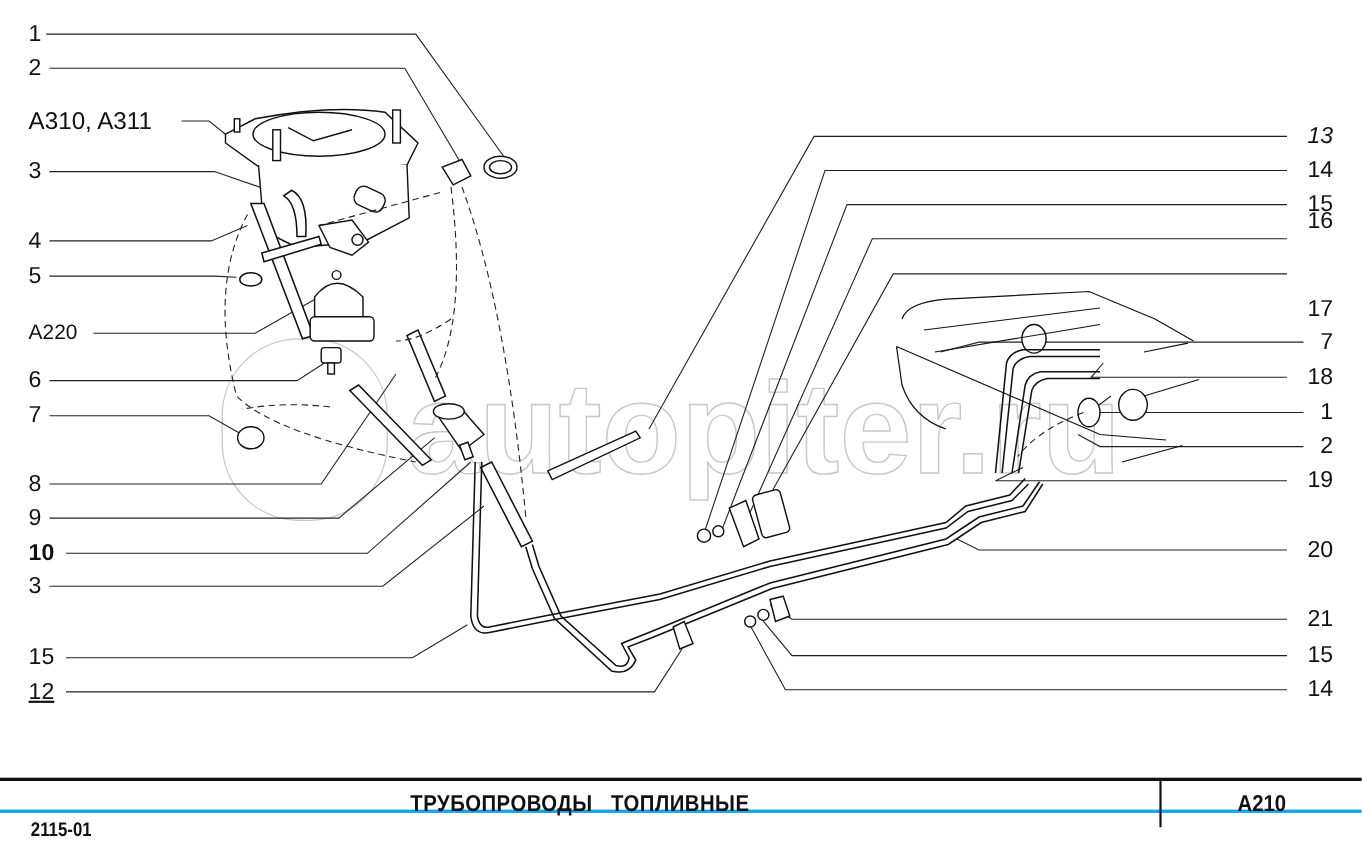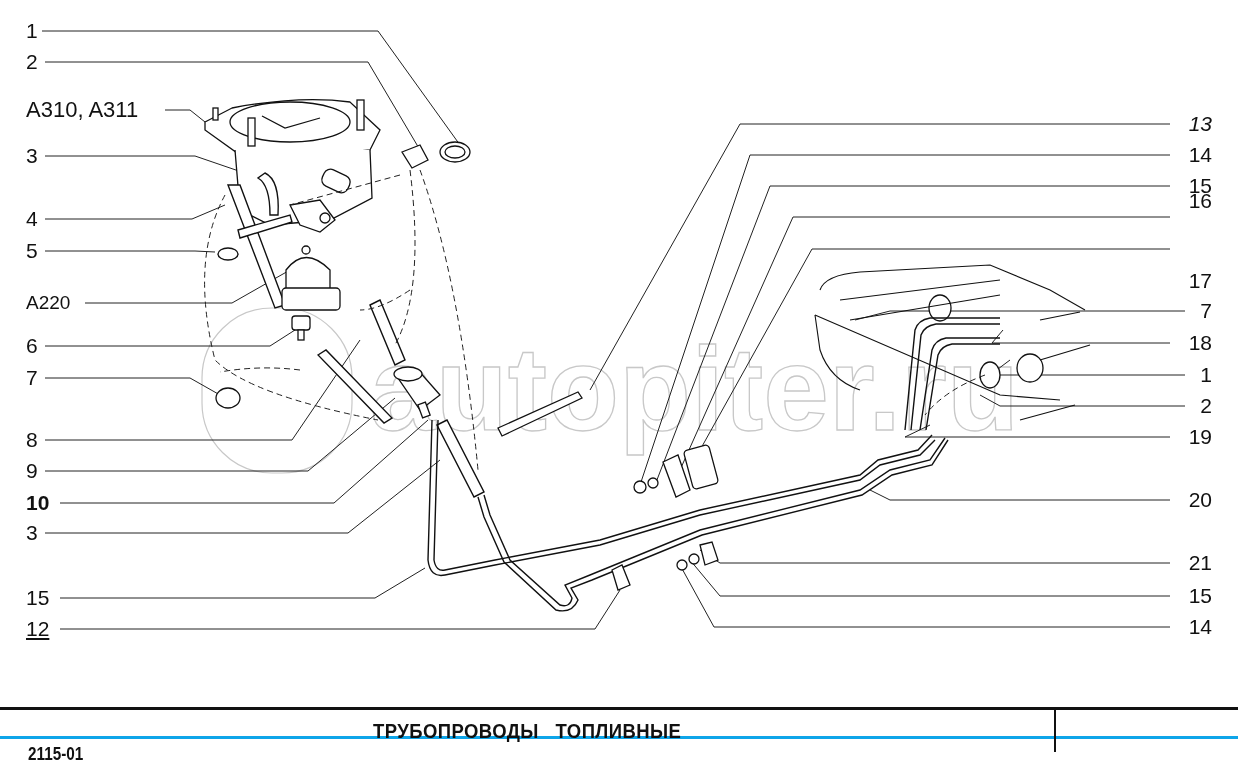--- a/index.html
+++ b/index.html
@@ -179,15 +179,18 @@
 <div class="lbl r" style="right:26px; top:426px;">19</div>
 <div class="lbl r" style="right:26px; top:489px;">20</div>
 <div class="lbl r" style="right:26px; top:552px;">21</div>
 <div class="lbl r" style="right:26px; top:585px;">15</div>
 <div class="lbl r" style="right:26px; top:616px;">14</div>
 
 <div class="titlebar">
   <div class="main">
     <span class="title-text">ТРУБОПРОВОДЫ   ТОПЛИВНЫЕ</span>
   </div>
+  <div class="code">
+    <span class="code-text">A210</span>
+  </div>
 </div>
 
 <div class="model">2115-01</div>
 
 </body></html>

